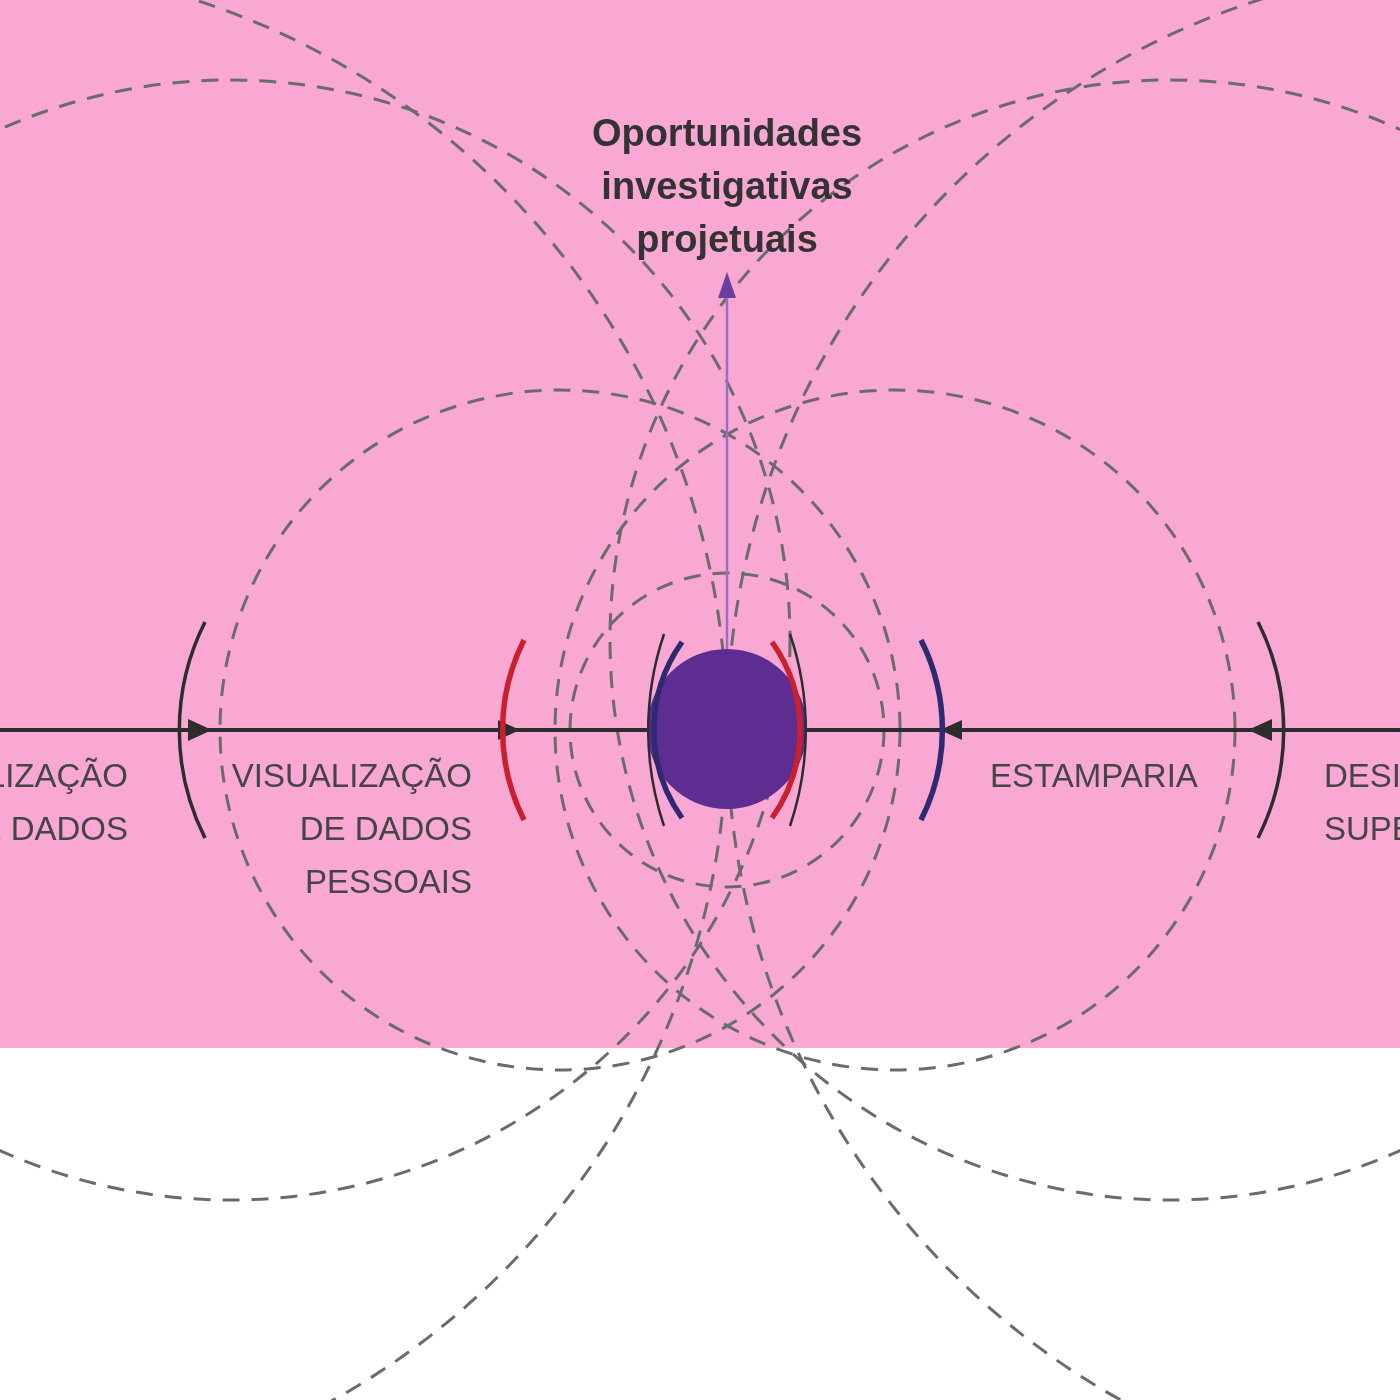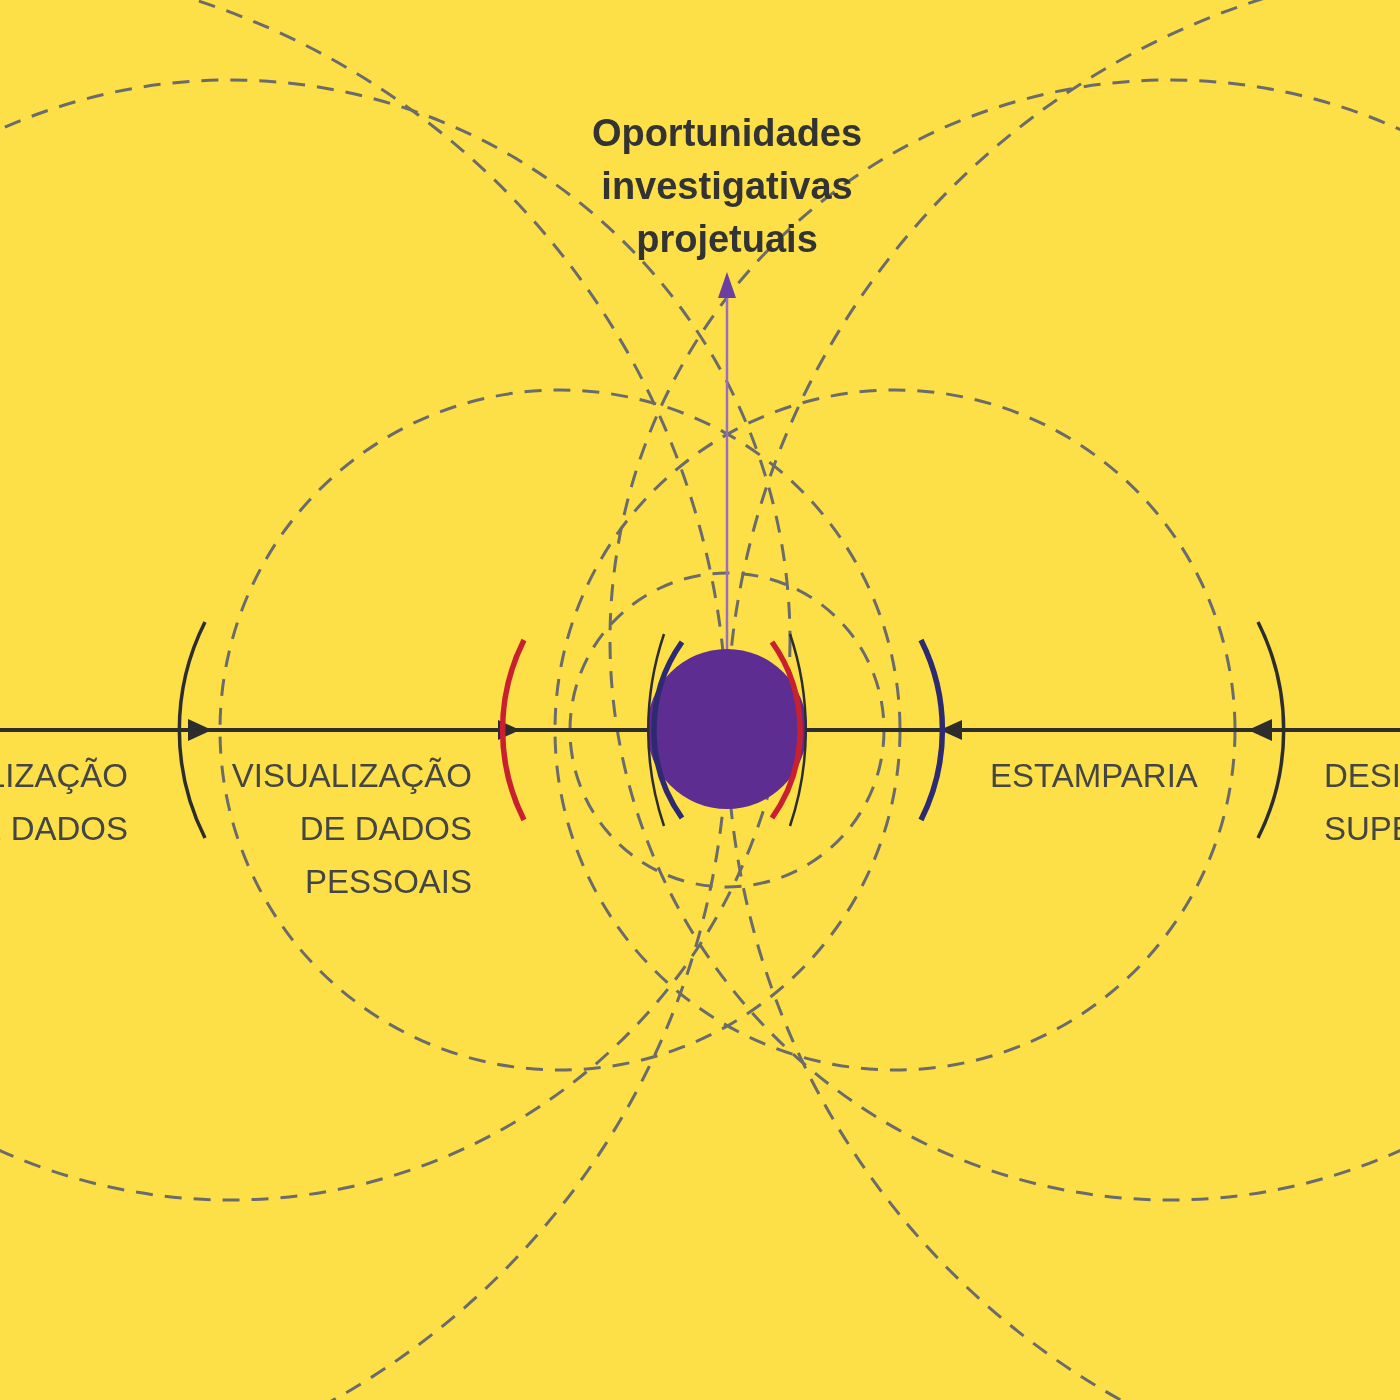--- a/index.html
+++ b/index.html
@@ -6,22 +6,22 @@
     margin: 0;
     padding: 0;
     width: 1400px;
     height: 1400px;
     overflow: hidden;
     background: #ffffff;
   }
   .stage {
     position: relative;
     width: 1400px;
-    height: 1400px;
-    background: #fde047;
+    height: 1048px;
+    background: #f9a8d4;
   }
   svg { display: block; }
 
   .dashed-circle {
     fill: none;
     stroke: #6b6b6b;
     stroke-width: 3;
     stroke-dasharray: 17 12;
   }
   .axis-line {

